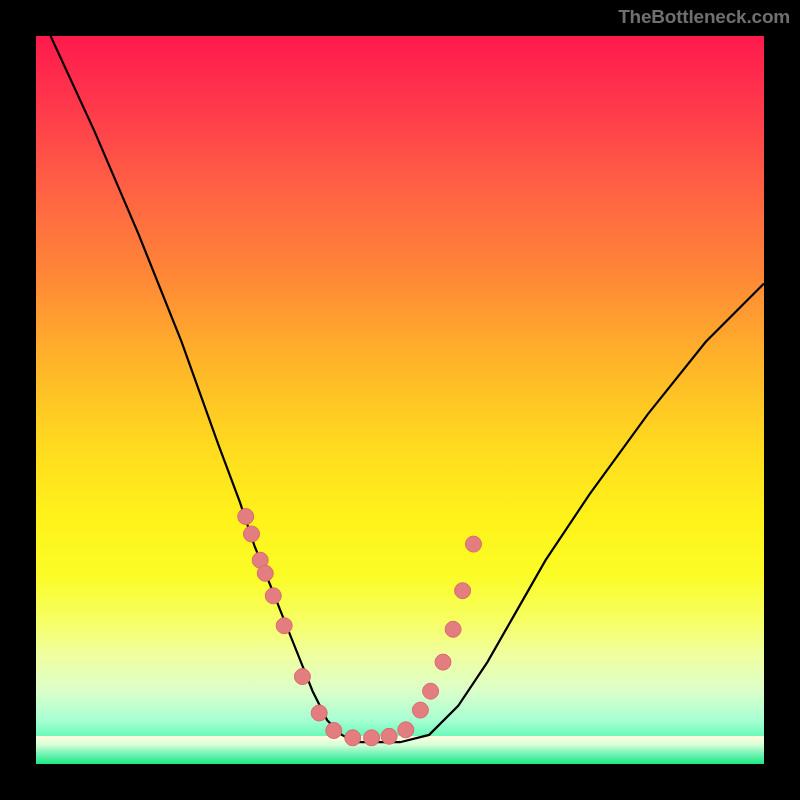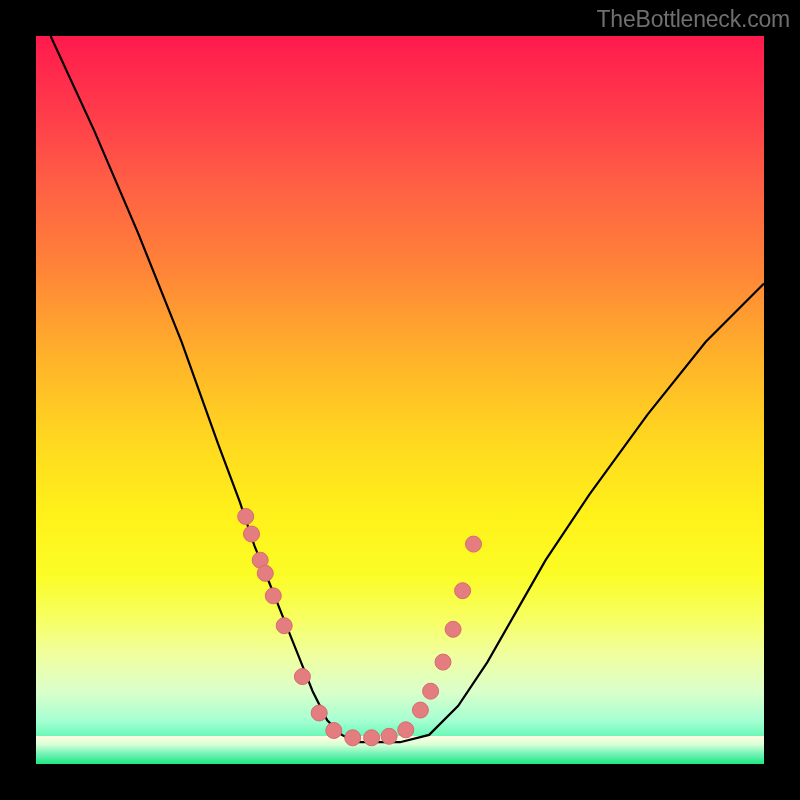--- a/index.html
+++ b/index.html
@@ -68,22 +68,22 @@
     left: 0;
     top: 0;
     width: 728px;
     height: 728px;
   }
   .watermark {
     position: absolute;
     top: 6px;
     right: 10px;
     color: #6f6f6f;
-    font-size: 23px;
-    font-weight: 400;
+    font-size: 19px;
+    font-weight: 700;
     letter-spacing: -0.2px;
     user-select: none;
   }
 </style>
 </head>
 <body>
 
 <div class="frame">
 
   <div class="watermark">TheBottleneck.com</div>

